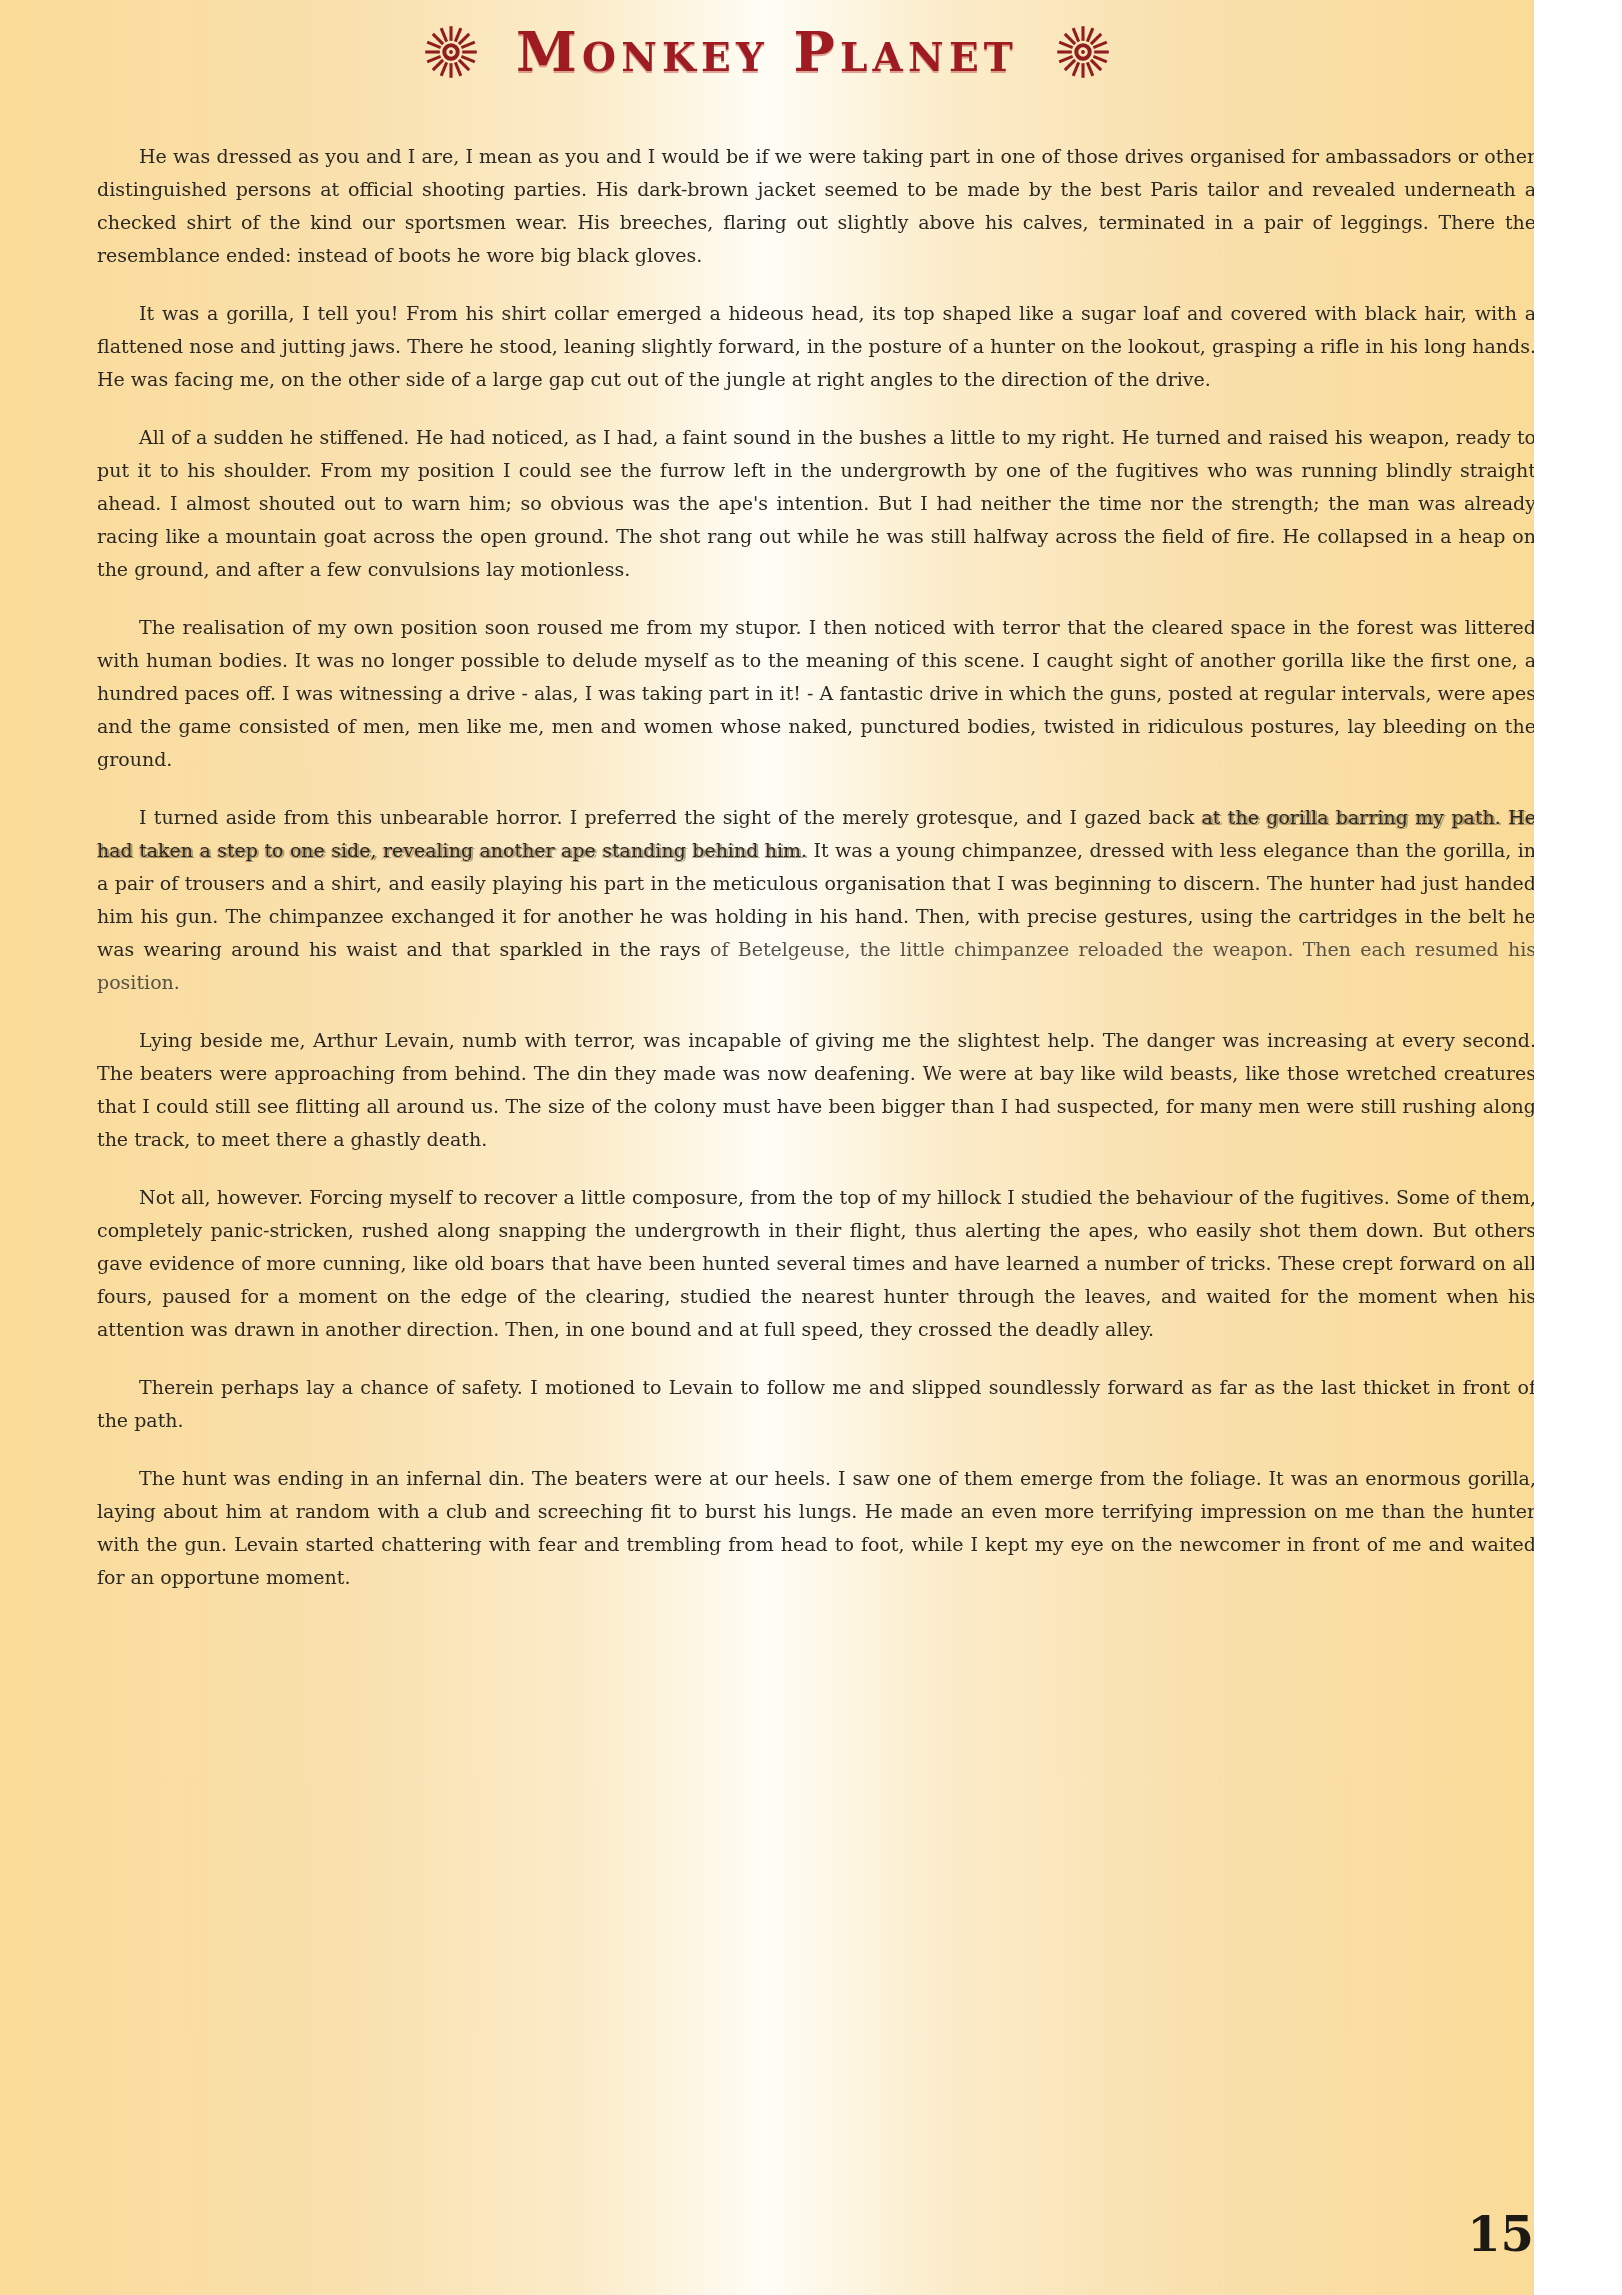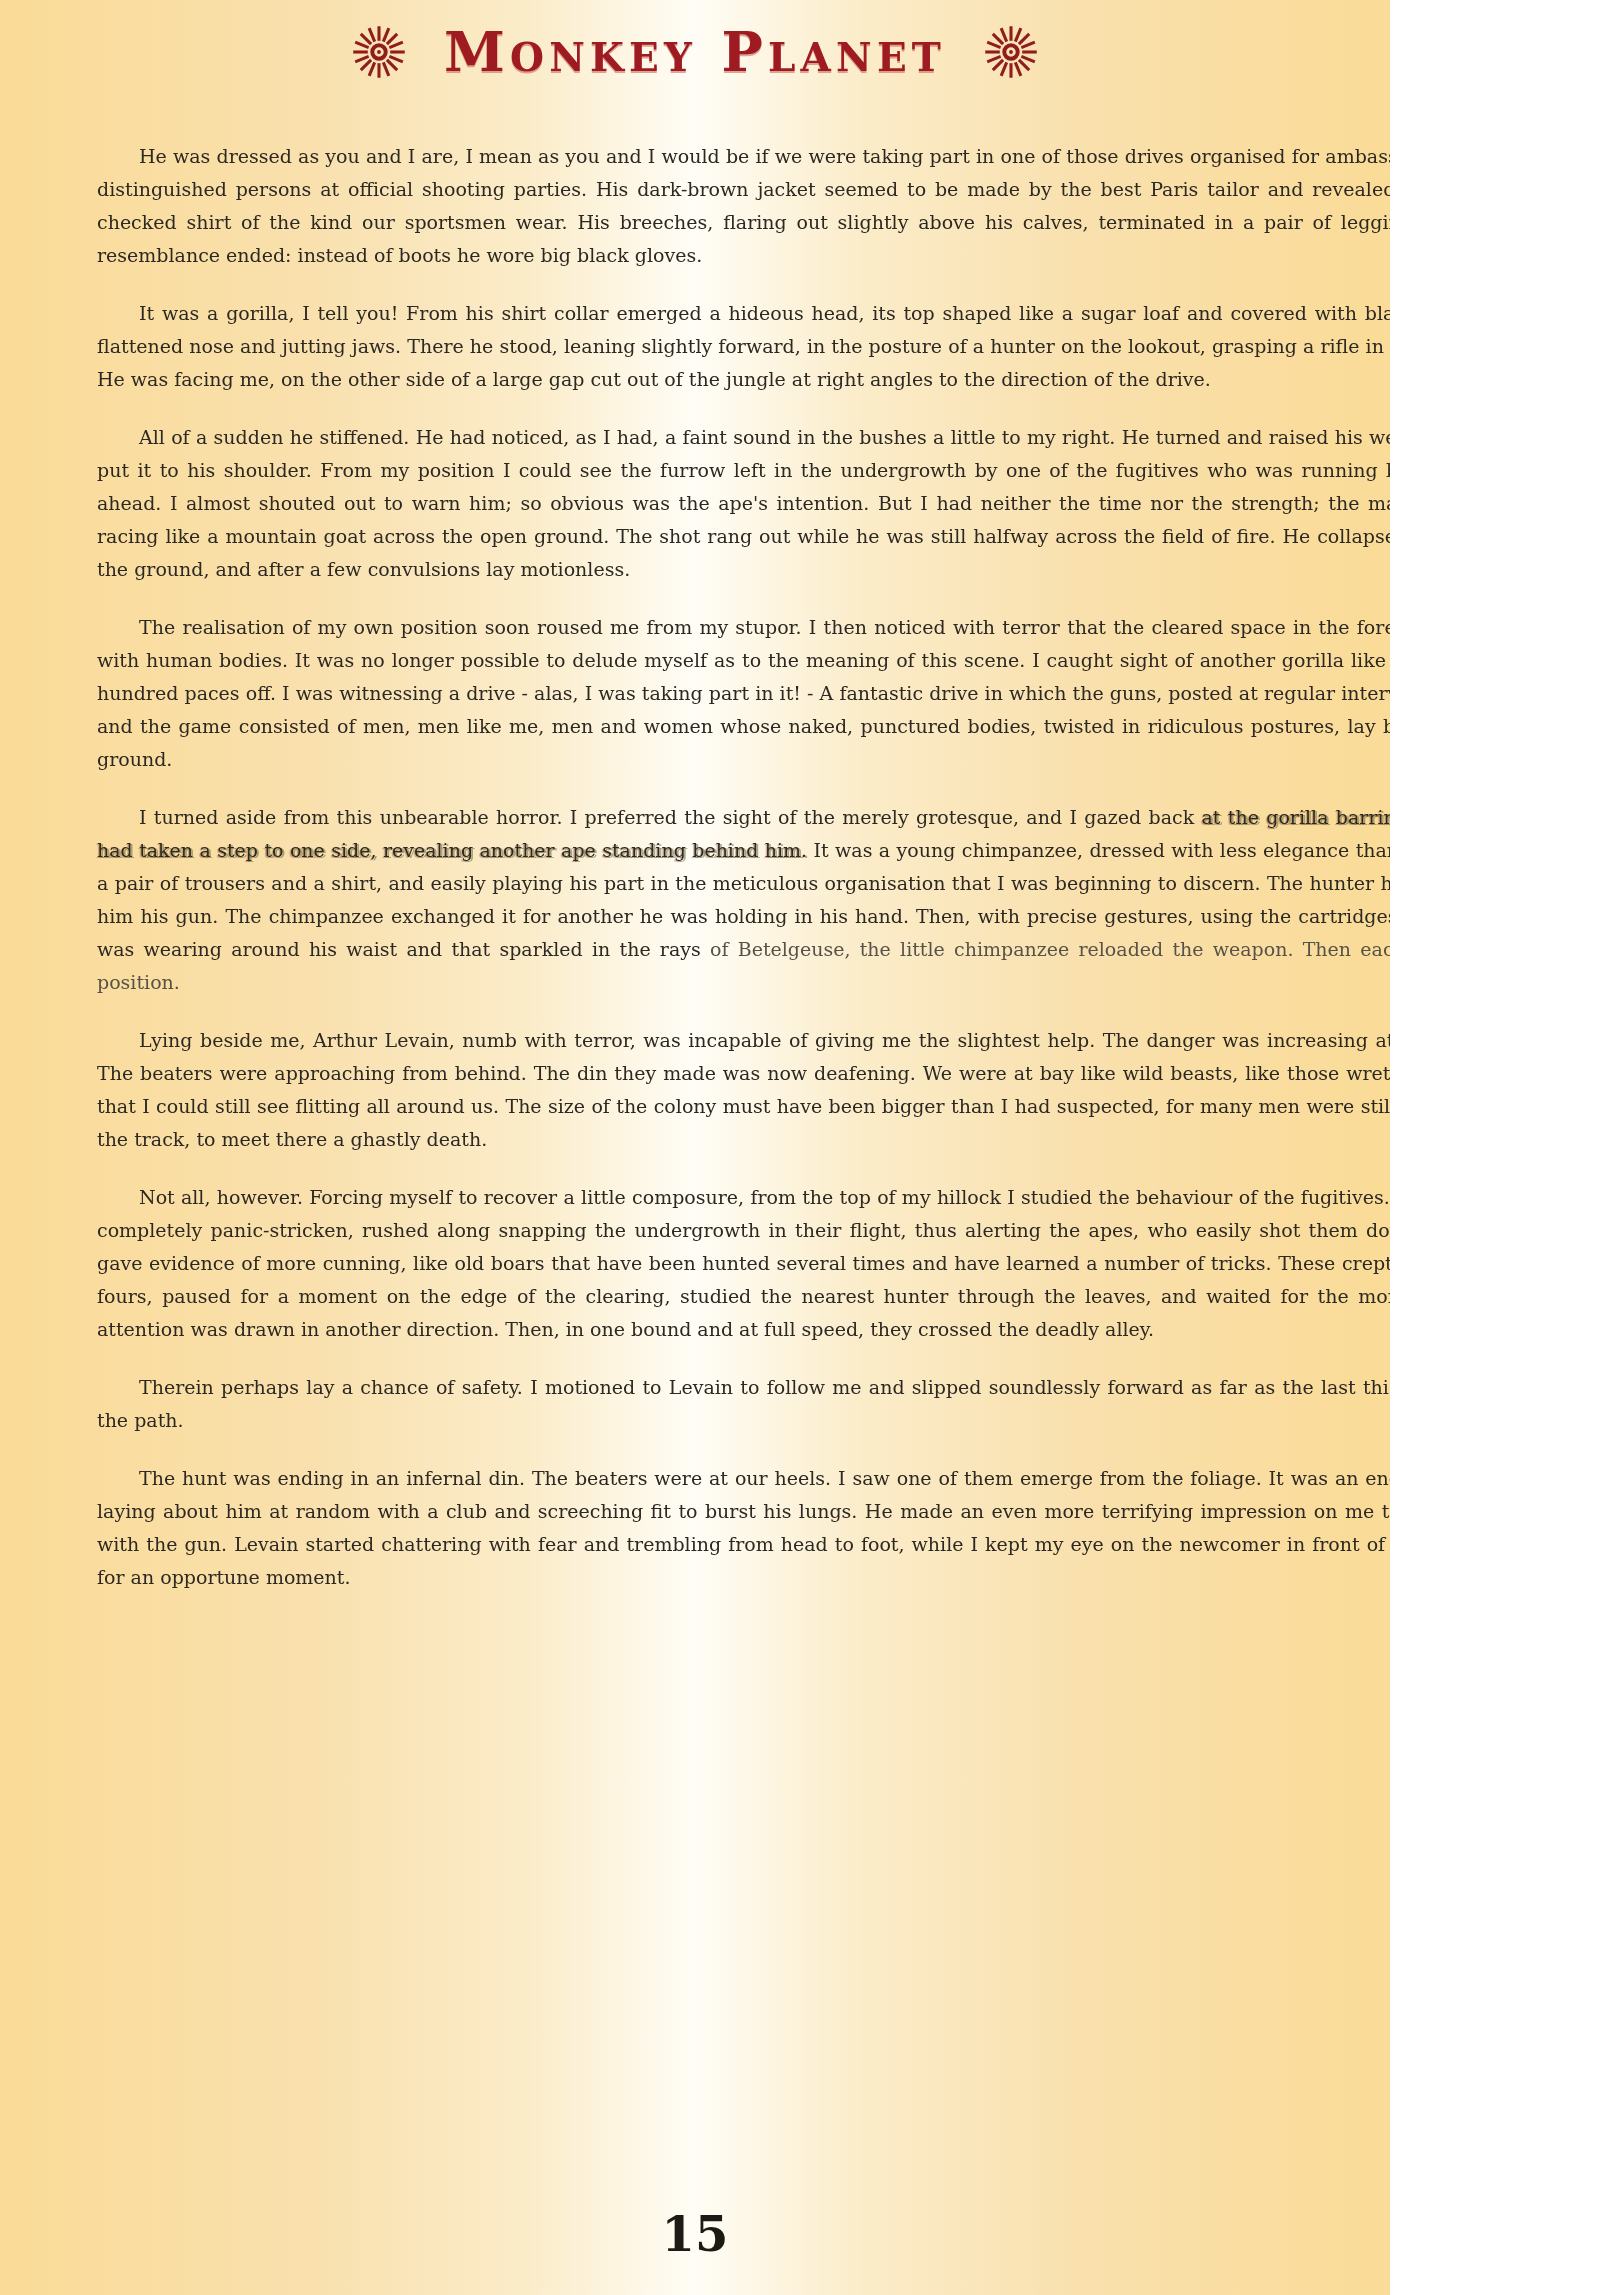--- a/index.html
+++ b/index.html
@@ -1,21 +1,21 @@
 <!DOCTYPE html>
 <html style="font-size:10.5px"><head>
 <meta charset="utf-8">
 <title>Monkey Planet</title>
 <style>
   html, body { margin: 0; padding: 0; }
   body { font-family: "DejaVu Serif", "Liberation Serif", serif; }
 
   .page {
     position: relative;
-    width: 1390px;
+    width: 1534px;
     height: 2295px;
     overflow: hidden;
     background: linear-gradient(90deg,
       #fadb97 0%,
       #f9e0ad 22%,
       #fbecc9 38%,
       #fffdf6 50%,
       #fbecc9 62%,
       #f9e0ad 78%,
       #fadb97 100%);
@@ -73,21 +73,21 @@
 
   .faded {
     color: #575248;
   }
 
   .page-number {
     position: absolute;
     top: 2206px;
     left: 0;
     width: 100%;
-    text-align: center;
+    text-align: right;
     font-size: 48px;
     font-weight: bold;
     color: #1d1a15;
   }
 </style>
 </head>
 <body>
 
 <div class="page">
 

